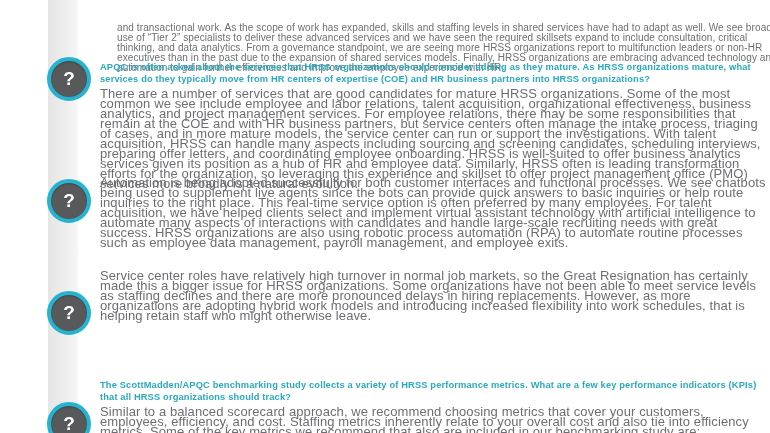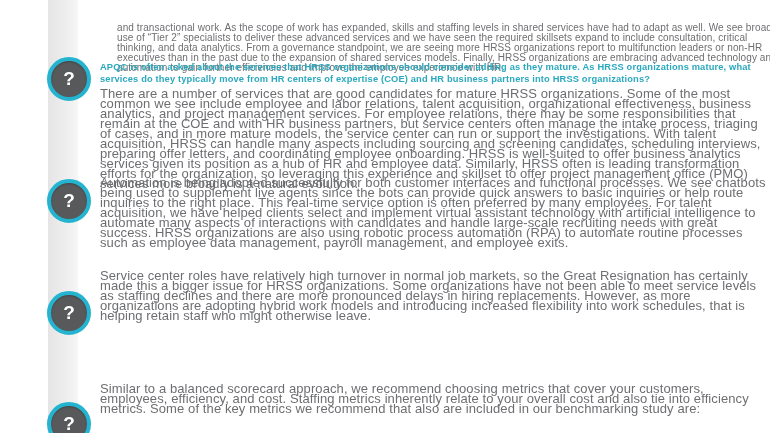--- a/index.html
+++ b/index.html
@@ -114,16 +114,17 @@
     <div class="text-col">
       <p class="answer">Service center roles have relatively high turnover in normal job markets, so the Great Resignation has certainly made this a bigger issue for HRSS organizations. Some organizations have not been able to meet service levels as staffing declines and there are more pronounced delays in hiring replacements. However, as more organizations are adopting hybrid work models and introducing increased flexibility into work schedules, that is helping retain staff who might otherwise leave.</p>
     </div>
   </div>
 
   <div class="qa-row" style="top:380px;">
     <div class="icon-col">
       <div class="q-icon" style="margin-top:22px;">?</div>
     </div>
     <div class="text-col">
+      <h2 class="question">The ScottMadden/APQC benchmarking study collects a variety of HRSS performance metrics. What are a few key performance indicators (KPIs) that all HRSS organizations should track?</h2>
       <p class="answer">Similar to a balanced scorecard approach, we recommend choosing metrics that cover your customers, employees, efficiency, and cost. Staffing metrics inherently relate to your overall cost and also tie into efficiency metrics. Some of the key metrics we recommend that also are included in our benchmarking study are:</p>
     </div>
   </div>
 </div>
 
 </body></html>

